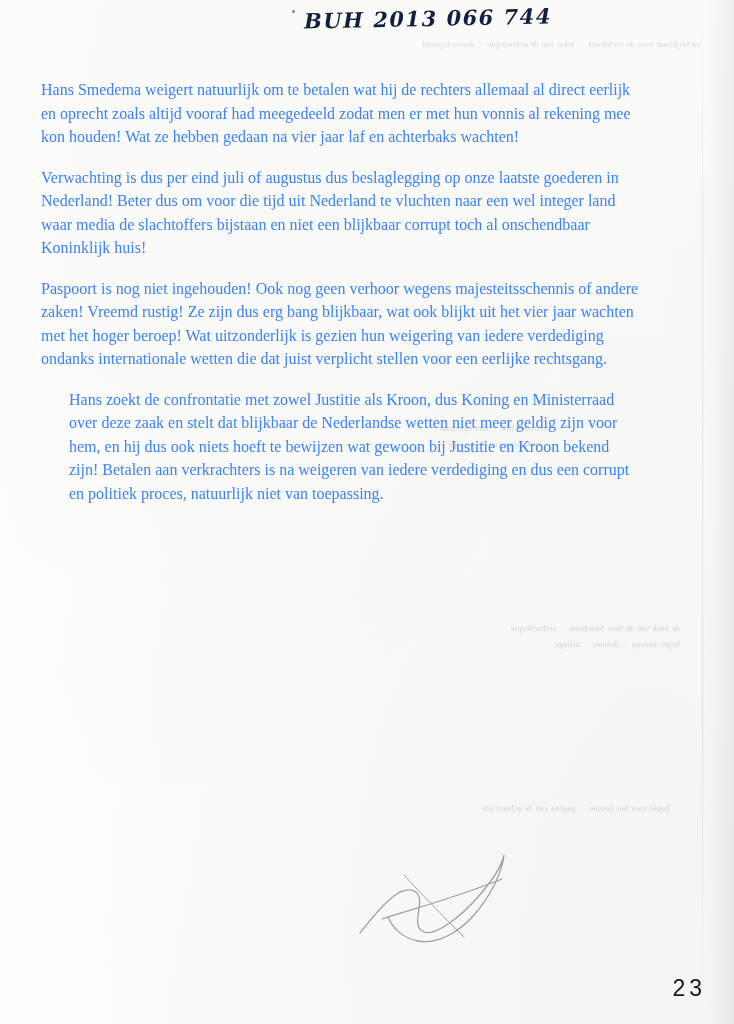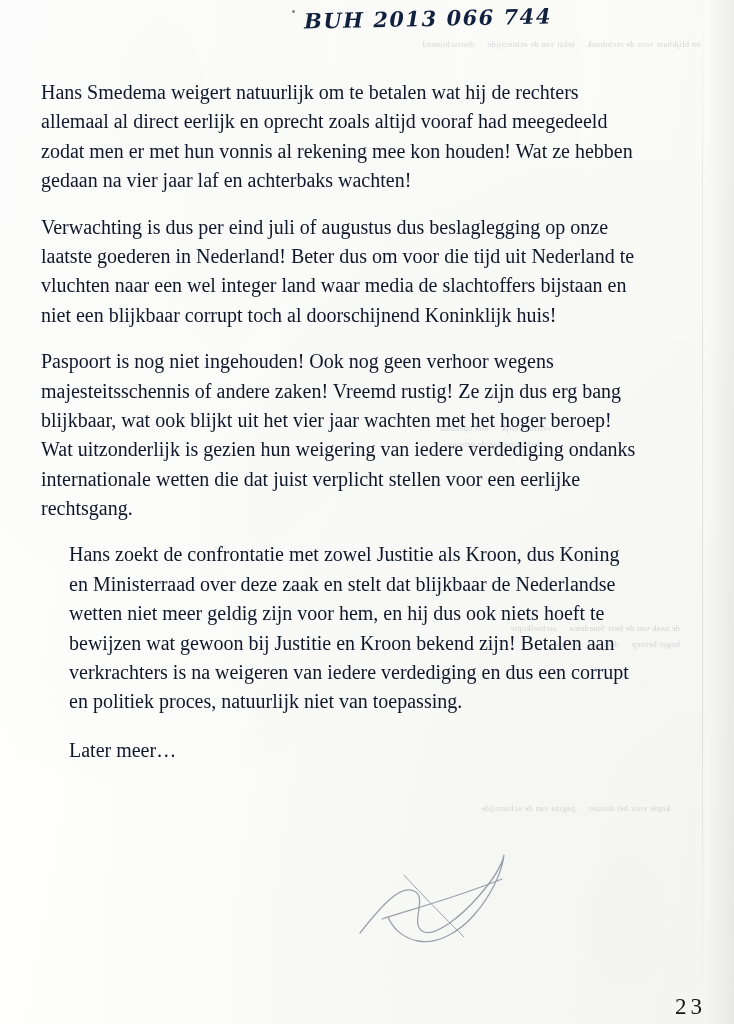--- a/index.html
+++ b/index.html
@@ -54,37 +54,37 @@
     letter-spacing: 1.5px;
     transform: rotate(-1.2deg);
     font-style: italic;
     font-weight: 600;
   }
   .body-text {
     position: absolute;
     top: 78px;
     left: 41px;
     width: 600px;
-    font-size: 20px;
+    font-size: 16px;
     line-height: 1.47;
-    color: #0f172a;
+    color: #3b82f6;
     text-align: left;
   }
   .body-text p {
     margin: 0 0 17px 0;
   }
   .body-text p.spaced-more {
     margin-bottom: 19px;
     margin-left: 28px;
   }
   .page-number {
     position: absolute;
     right: 28px;
-    bottom: 4px;
-    font-family: Liberation Serif, serif;
+    bottom: 22px;
+    font-family: Liberation Sans, sans-serif;
     font-size: 23px;
     letter-spacing: 4px;
     color: #171717;
   }
   .signature {
     position: absolute;
     left: 352px;
     top: 845px;
     width: 170px;
     height: 110px;
@@ -132,24 +132,23 @@
   <div class="bleed" id="bleed-low">de zaak van de heer Smedema  ·  archiefkopie
 hoger beroep  ·  dossier  ·  bijlage</div>
   <div class="bleed" id="bleed-bottom">kopie voor het dossier  ·  pagina van de achterzijde</div>
 
   <div class="top-speck"></div>
 
   <div class="handwritten-ref">BUH 2013 066 744</div>
 
   <div class="body-text">
     <p>Hans Smedema weigert natuurlijk om te betalen wat hij de rechters allemaal al direct eerlijk en oprecht zoals altijd vooraf had meegedeeld zodat men er met hun vonnis al rekening mee kon houden! Wat ze hebben gedaan na vier jaar laf en achterbaks wachten!</p>
-    <p>Verwachting is dus per eind juli of augustus dus beslaglegging op onze laatste goederen in Nederland! Beter dus om voor die tijd uit Nederland te vluchten naar een wel integer land waar media de slachtoffers bijstaan en niet een blijkbaar corrupt toch al doorschijnend Koninklijk huis!</p>
+    <p>Verwachting is dus per eind juli of augustus dus beslaglegging op onze laatste goederen in Nederland! Beter dus om voor die tijd uit Nederland te vluchten naar een wel integer land waar media de slachtoffers bijstaan en niet een blijkbaar corrupt toch al onschendbaar Koninklijk huis!</p>
     <p>Paspoort is nog niet ingehouden! Ook nog geen verhoor wegens majesteitsschennis of andere zaken! Vreemd rustig! Ze zijn dus erg bang blijkbaar, wat ook blijkt uit het vier jaar wachten met het hoger beroep! Wat uitzonderlijk is gezien hun weigering van iedere verdediging ondanks internationale wetten die dat juist verplicht stellen voor een eerlijke rechtsgang.</p>
     <p class="spaced-more">Hans zoekt de confrontatie met zowel Justitie als Kroon, dus Koning en Ministerraad over deze zaak en stelt dat blijkbaar de Nederlandse wetten niet meer geldig zijn voor hem, en hij dus ook niets hoeft te bewijzen wat gewoon bij Justitie en Kroon bekend zijn! Betalen aan verkrachters is na weigeren van iedere verdediging en dus een corrupt en politiek proces, natuurlijk niet van toepassing.</p>
-    <p class="spaced-more">Later meer…</p>
   </div>
 
   <svg class="signature" viewBox="0 0 170 110">
     <path d="M8,88 C30,60 48,40 62,46 C76,52 58,78 70,86 C82,94 110,70 126,52 C140,36 150,20 152,10 C150,28 138,52 122,70 C108,86 86,100 66,96 C50,93 40,82 36,72" fill="none" stroke="#2b3550" stroke-width="1.3" stroke-linecap="round"></path>
     <path d="M30,74 C60,64 100,54 150,34" fill="none" stroke="#2b3550" stroke-width="1.1" stroke-linecap="round"></path>
     <path d="M52,30 C70,50 92,72 112,92" fill="none" stroke="#2b3550" stroke-width="1" stroke-linecap="round"></path>
   </svg>
 
   <div class="page-number">23</div>
 

